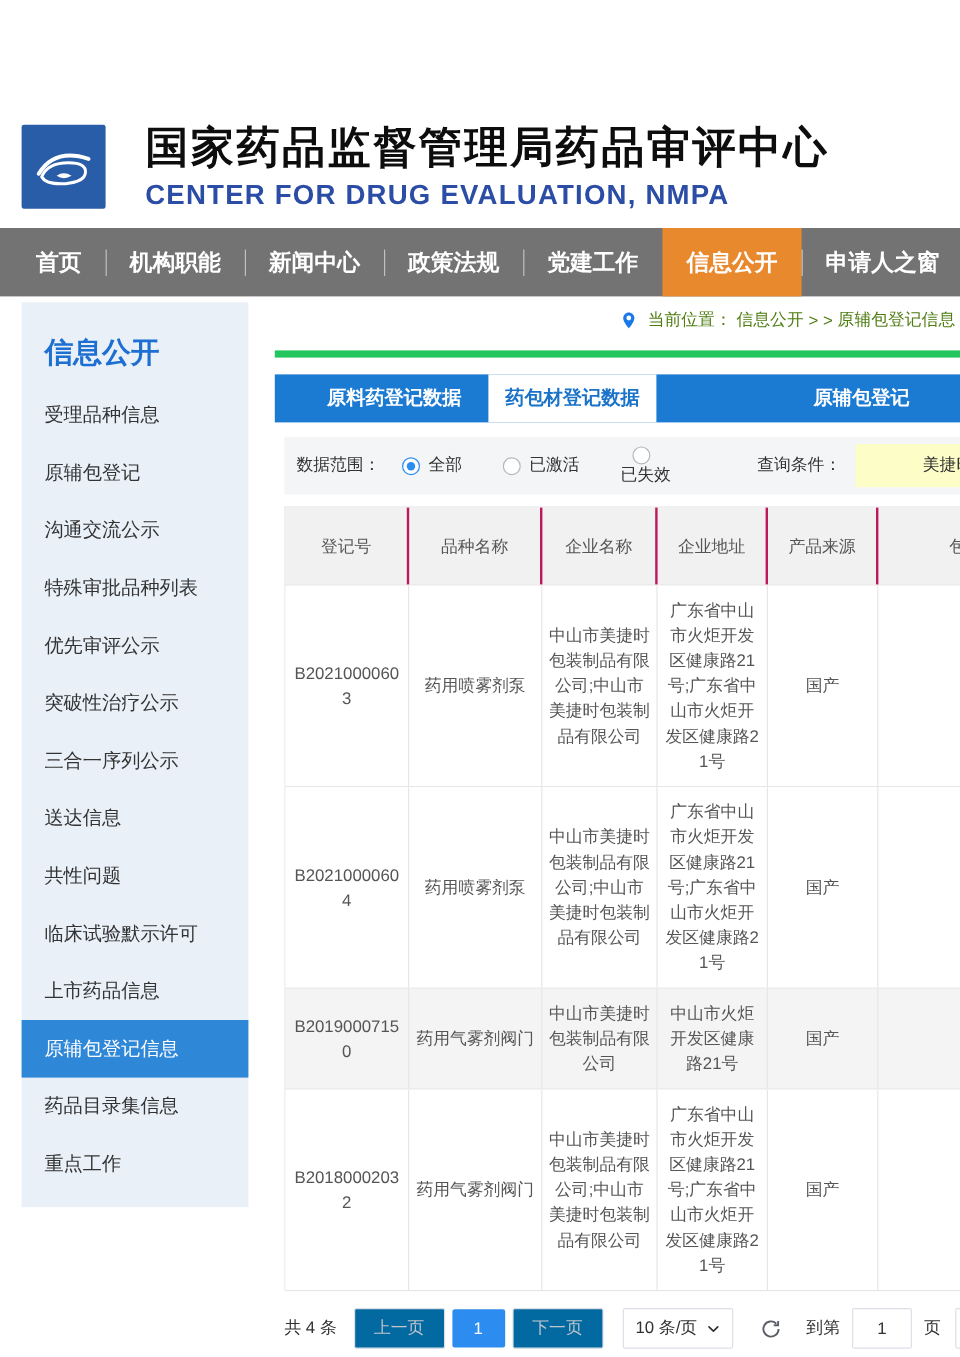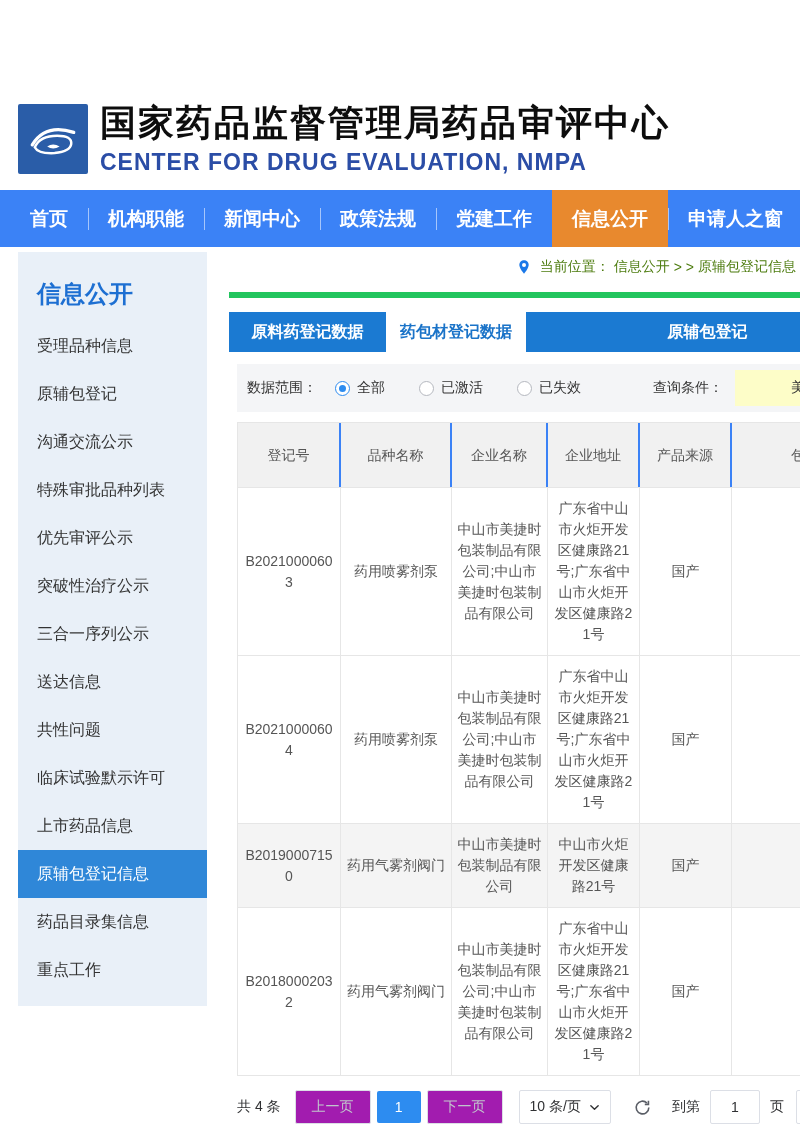--- a/index.html
+++ b/index.html
@@ -2,28 +2,28 @@
 <html><head>
 <meta charset="utf-8">
 <style>
   html,body{margin:0;padding:0;}
   body{
     width:800px;height:1131px;overflow:hidden;position:relative;
     background:#fff;font-family:"Liberation Sans","DejaVu Sans",sans-serif;
     color:#333;
   }
   
-  .logo-row{position:absolute;left:18px;top:103px;display:flex;align-items:center;}
+  .logo-row{position:absolute;left:18px;top:103px;display:flex;align-items:center;gap:21px;}
   .logo-box{width:70px;height:70px;background:#2a5da8;border-radius:2px;
     display:flex;align-items:center;justify-content:center;flex:0 0 auto;}
   .titles{margin-left:12px;}
   .title-cn{font-size:36px;font-weight:bold;color:#0d0d0d;letter-spacing:2px;line-height:1.1;}
   .title-en{font-size:23px;font-weight:bold;color:#2b4da6;letter-spacing:1px;margin-top:6px;}
   
-  .nav{position:absolute;left:0;top:190px;width:800px;height:57px;background:#3b82f6;
+  .nav{position:absolute;left:0;top:190px;width:800px;height:57px;background:#737373;
     display:flex;align-items:stretch;padding-left:10px;box-sizing:border-box;}
   .nav-item{display:flex;align-items:center;padding:0 20px;color:#fff;
     font-size:19px;font-weight:bold;cursor:pointer;position:relative;white-space:nowrap;}
   .nav-item + .nav-item::before{content:"";position:absolute;left:0;top:18px;height:22px;
     width:1px;background:rgba(255,255,255,.55);}
   .nav-item.active{background:#e8892e;}
   .nav-item.active::before{display:none;}
   
   .sidebar{position:absolute;left:18px;top:252px;width:189px;background:#e9f0f8;
     padding:26px 0 12px 0;box-sizing:border-box;}
@@ -34,21 +34,21 @@
   
   .main{position:absolute;left:229px;top:258px;width:660px;}
   .breadcrumb{display:flex;align-items:center;font-size:14px;color:#4d7c0f;
     padding-bottom:16px;border-bottom:6px solid #22c55e;width:571px;justify-content:flex-end;}
   .breadcrumb .pin{margin-right:8px;display:flex;}
   .breadcrumb span{margin-right:4px;}
   
   .tabs{margin-top:14px;height:40px;background:#1b7ad2;display:flex;width:660px;}
   .tab{display:flex;align-items:center;justify-content:center;color:#fff;
     font-size:16px;font-weight:bold;cursor:pointer;}
-  .tab1{width:157px;}.tab2{width:157px;}.tab3{width:140px;}.tab4{flex:1;}
+  .tab1{width:157px;padding-left:21px;}.tab2{width:157px;}.tab3{width:140px;}.tab4{flex:1;}
   .tab.active{background:#ffffff;color:#1a73c8;}
   
   .filter{margin:12px 0 0 8px;width:652px;height:48px;background:#f4f5f7;
     display:flex;align-items:center;font-size:14px;color:#333;box-sizing:border-box;padding-left:10px;}
   .radio{width:15px;height:15px;border-radius:50%;border:1px solid #b5b8bf;background:#fff;
     display:inline-block;box-sizing:border-box;margin-right:7px;flex:0 0 auto;}
   .radio.sel{border:1px solid #2d8cf0;position:relative;}
   .radio.sel::after{content:"";position:absolute;left:3px;top:3px;width:7px;height:7px;
     border-radius:50%;background:#2d8cf0;}
   .radio-group{display:flex;align-items:center;margin-left:14px;cursor:pointer;}
@@ -57,27 +57,27 @@
   .query-input{margin-left:12px;width:150px;height:34px;background:#fdfdc8;border:none;
     outline:none;font-size:14px;color:#333;text-align:center;font-family:inherit;}
   
   .table{margin:10px 0 0 8px;width:640px;border:1px solid #e6e6e6;border-bottom:none;font-size:14px;}
   .tr{display:flex;border-bottom:1px solid #e6e6e6;background:#fff;}
   .tr.head{background:#f1f1f1;color:#555;}
   .tr.stripe{background:#f4f4f4;}
   .td{padding:10px 4px;display:flex;align-items:center;justify-content:center;text-align:center;
     line-height:1.5;color:#555;word-break:break-all;box-sizing:border-box;border-right:1px solid #e6e6e6;}
   .td:last-child{border-right:none;}
-  .tr.head .td{height:64px;padding:0 4px;border-right:2px solid #3b82f6;}
+  .tr.head .td{height:64px;padding:0 4px;border-right:2px solid #be185d;}
   .tr.head .td:last-child{border-right:none;}
   .c1{width:103px;}.c2{width:111px;}.c3{width:96px;}.c4{width:92px;}.c5{width:92px;}.c6{flex:1;}
   
   .pager{margin:14px 0 0 8px;display:flex;align-items:center;font-size:14px;color:#303133;}
   .pg-total{margin-right:14px;}
-  .pg-btn{border:1px solid #dcdfe6;background:#a21caf;color:#c0c4cc;border-radius:2px;
+  .pg-btn{border:1px solid #dcdfe6;background:#0369a1;color:#c0c4cc;border-radius:2px;
     padding:0 16px;height:32px;display:flex;align-items:center;cursor:default;}
   .pg-num{background:#2d8cf0;color:#fff;border-radius:2px;width:44px;height:32px;
     display:flex;align-items:center;justify-content:center;margin:0 6px;cursor:pointer;}
   .pg-size{border:1px solid #dcdfe6;border-radius:2px;height:32px;display:flex;align-items:center;
     padding:0 10px;margin-left:16px;cursor:pointer;color:#303133;}
   .pg-size svg{margin-left:8px;}
   .pg-refresh{margin-left:22px;display:flex;color:#5a5e66;cursor:pointer;}
   .pg-goto-label{margin-left:20px;}
   .pg-goto-input{width:44px;height:30px;border:1px solid #dcdfe6;border-radius:2px;text-align:center;
     margin:0 10px;font-size:14px;color:#303133;outline:none;font-family:inherit;}
@@ -155,21 +155,21 @@
   <div class="filter">
     <span class="scope-label">数据范围：</span>
     <span class="radio-group">
       <span class="radio sel"></span>
       <span>全部</span>
     </span>
     <span class="radio-group" style="margin-left:34px;">
       <span class="radio"></span>
       <span>已激活</span>
     </span>
-    <span class="radio-group" style="margin-left:34px;">
+    <span class="radio-group" style="margin-left:34px;flex-direction:column;">
       <span class="radio"></span>
       <span>已失效</span>
     </span>
     <span class="query-label">查询条件：</span>
     <input class="query-input" type="text" value="美捷时" style="">
   </div>
 
   <div class="table">
     <div class="tr head">
       <div class="td c1">登记号</div>

